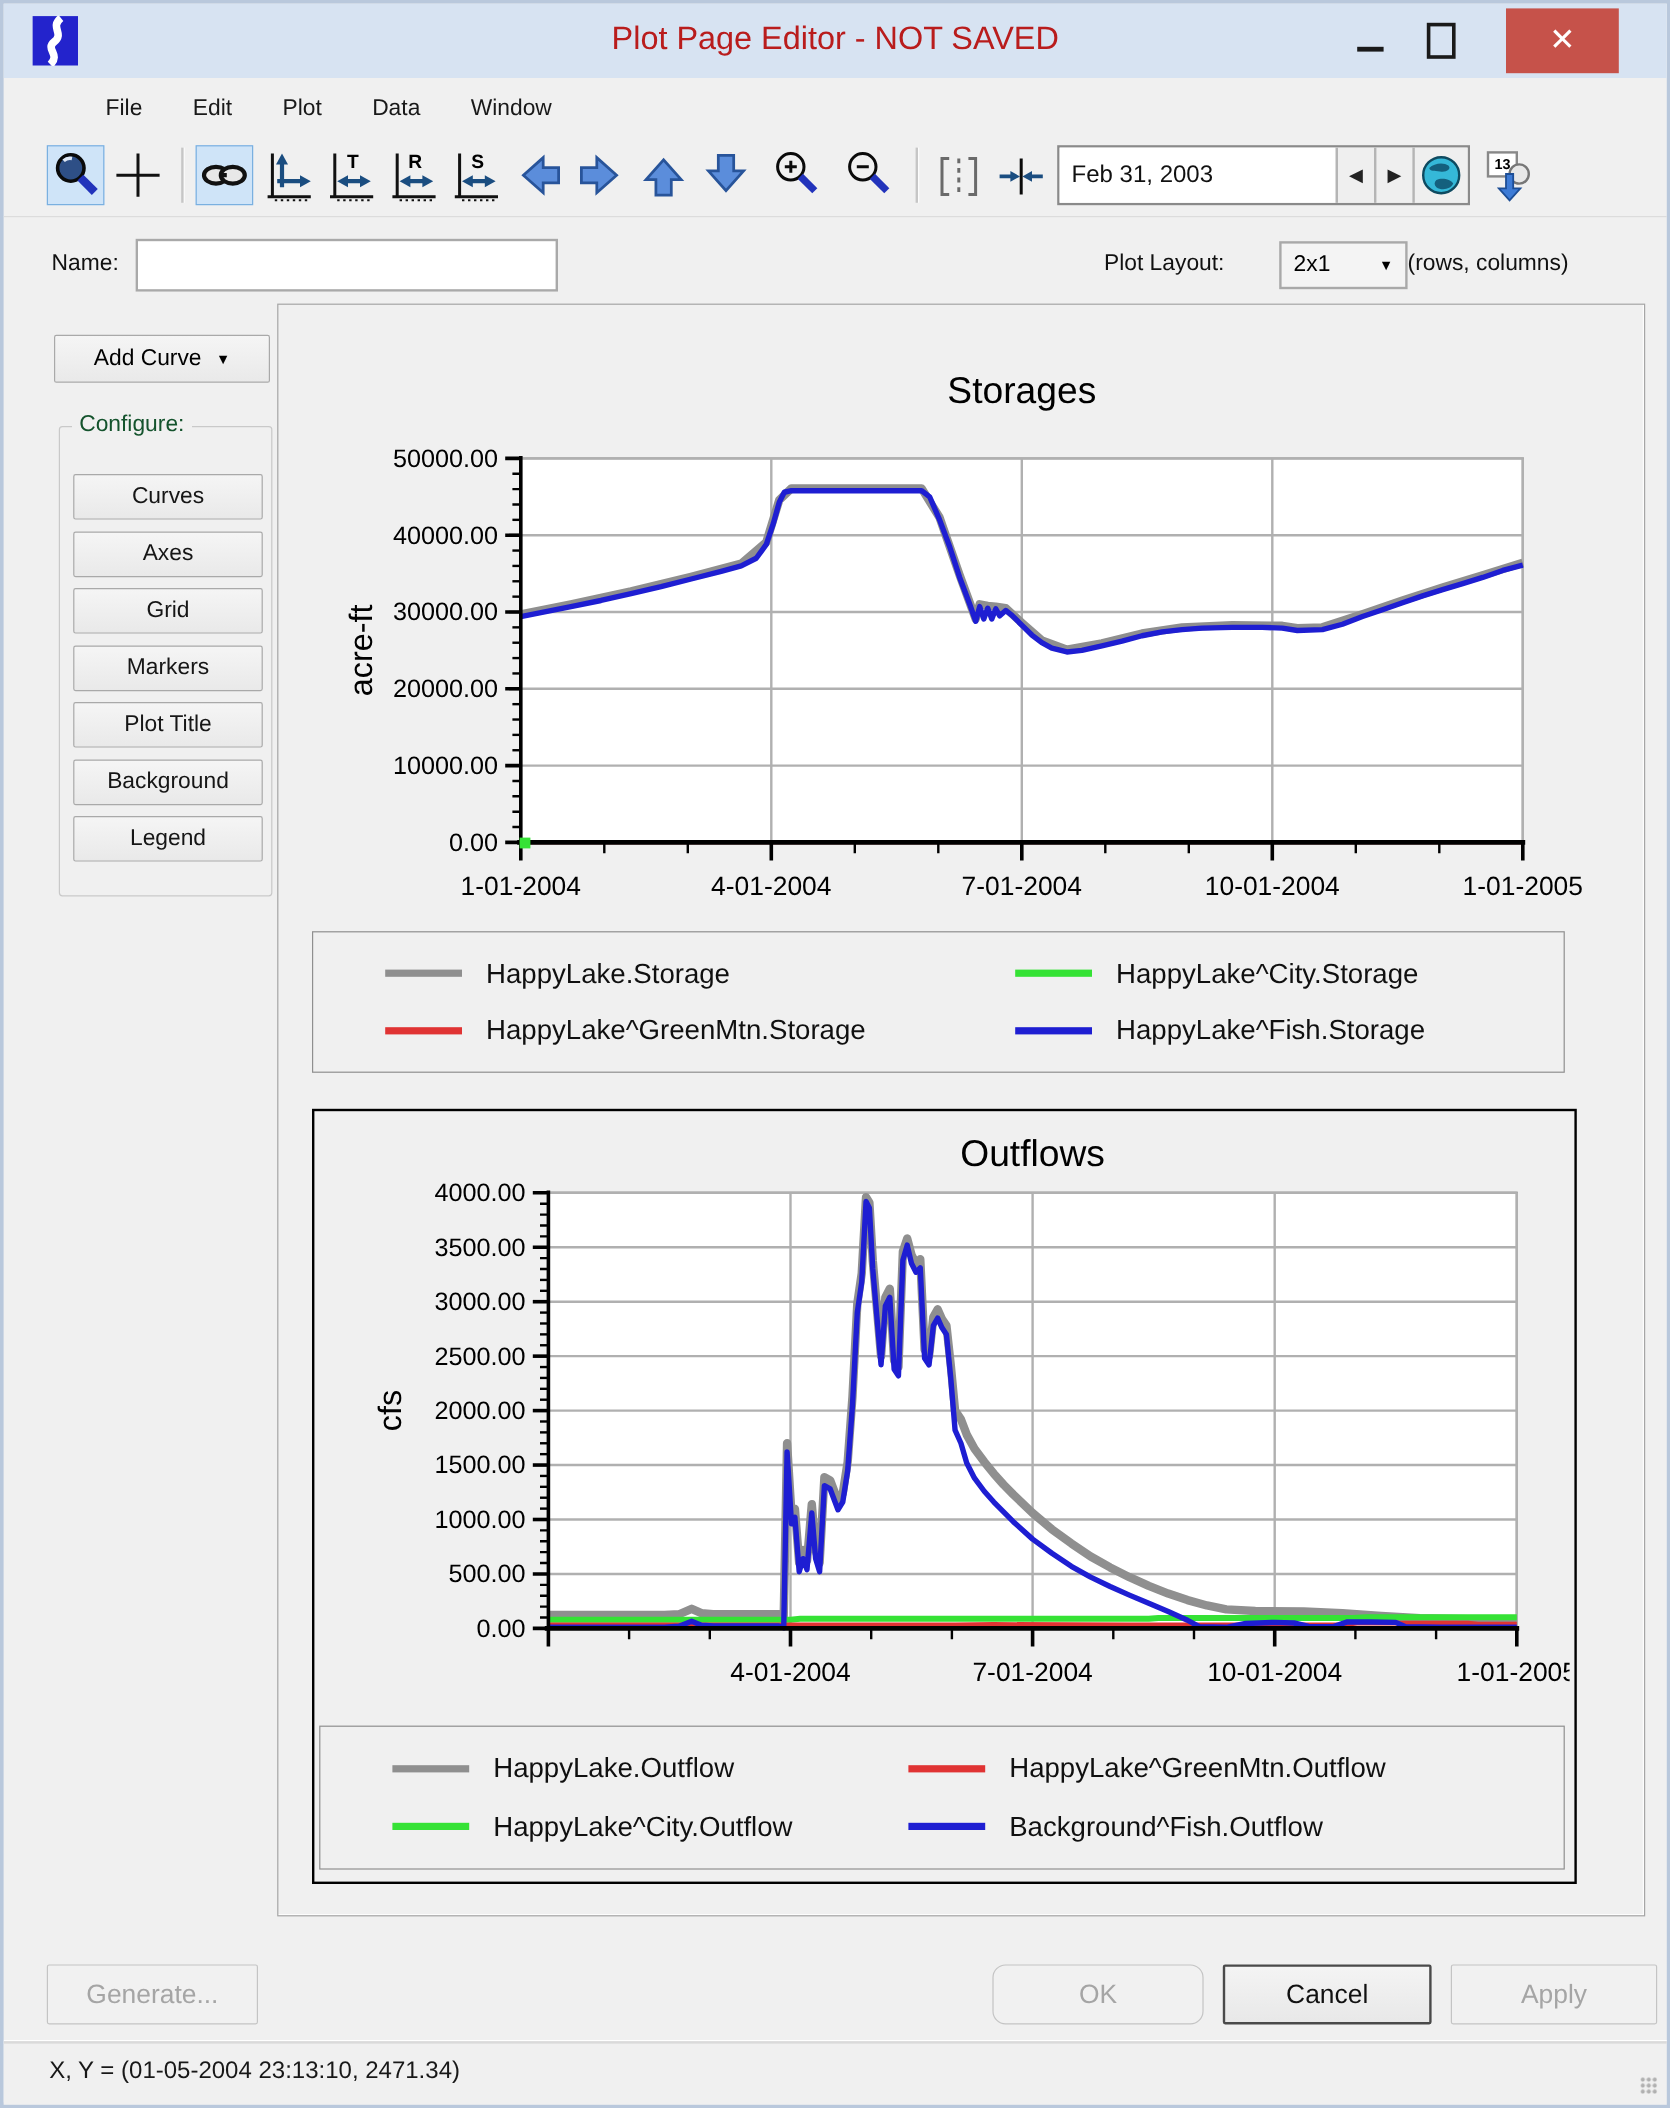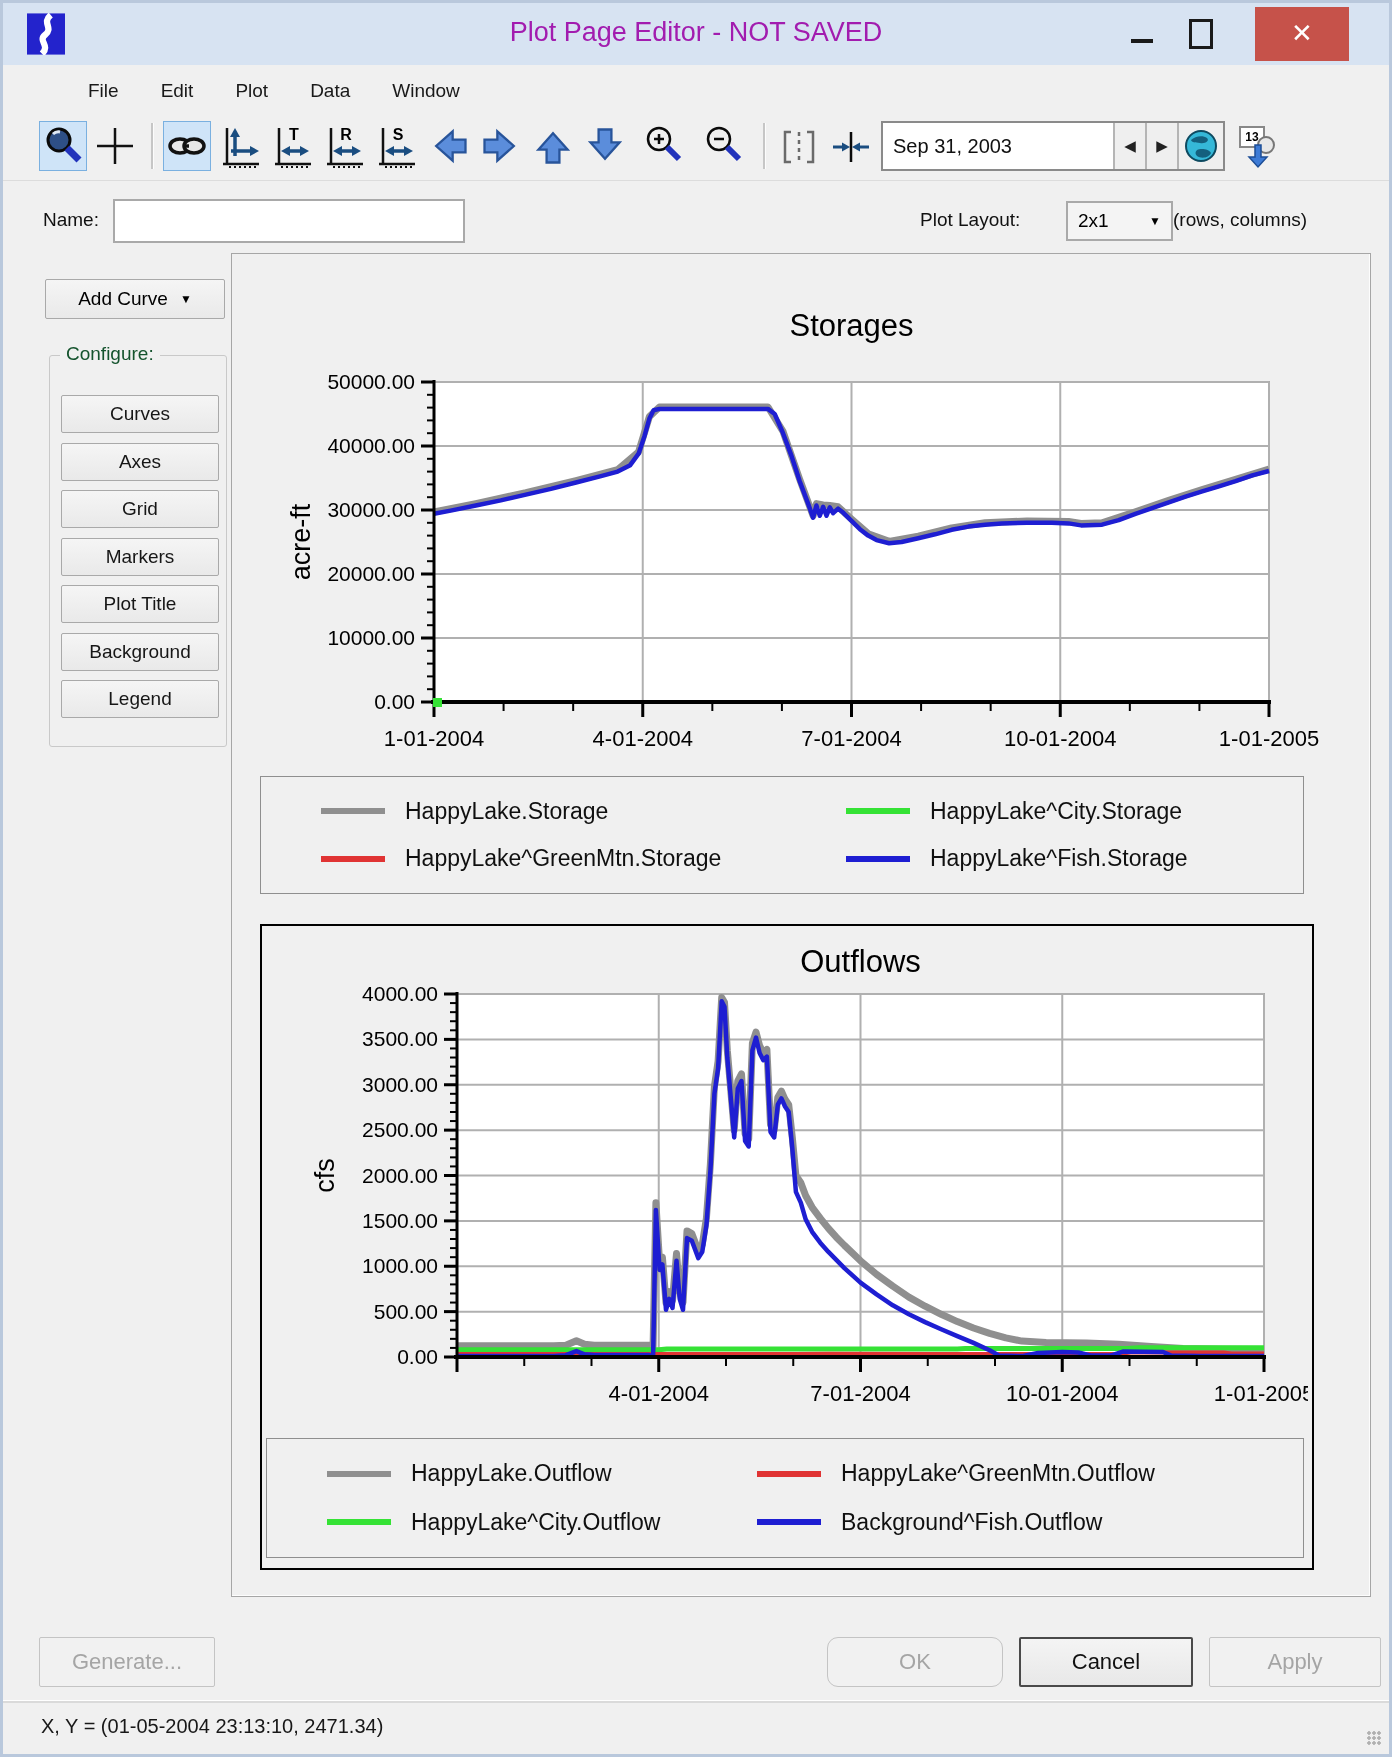--- a/index.html
+++ b/index.html
@@ -5,21 +5,21 @@
   * { margin:0; padding:0; box-sizing:border-box; }
   html,body { width:1392px; height:1757px; }
   body { font-family:"Liberation Sans", sans-serif; background:#e8e8e8; }
   #window { position:relative; width:1392px; height:1757px; background:#f0f0f0;
             border:3px solid #b9c8dc; outline:1px solid #7e9cc0; overflow:hidden; }
   .abs { position:absolute; }
 
   
   .titlebar { position:absolute; left:0; top:0; width:100%; height:62px; background:#d7e3f2; }
   .win-title { position:absolute; left:0; top:14px; width:100%; text-align:center;
-               font-size:27px; color:#a21caf; }
+               font-size:27px; color:#b91c1c; }
   .app-icon { position:absolute; left:24px; top:10px; width:38px; height:42px; }
   .btn-min { position:absolute; left:1128px; top:36px; width:22px; height:4px; background:#1a1a1a; }
   .btn-max { position:absolute; left:1186px; top:16px; width:24px; height:30px; border:3px solid #1a1a1a; background:transparent; }
   .btn-close { position:absolute; left:1252px; top:4px; width:94px; height:54px; background:#c6524a;
                color:#fff; font-size:26px; text-align:center; line-height:52px; }
 
   
   .menubar { position:absolute; left:0; top:66px; width:100%; height:44px; display:flex;
              align-items:center; padding-left:40px; gap:42px; font-size:19px; color:#191919;margin-left:45px; }
   .menu-item { cursor:default; }
@@ -256,21 +256,21 @@
       <svg width="44" height="44" viewBox="0 0 44 44">
         <line x1="22" y1="8" x2="22" y2="38" stroke="#0a0a0a" stroke-width="2.5"></line>
         <line x1="4" y1="23" x2="16" y2="23" stroke="#1a4d80" stroke-width="3"></line>
         <path d="M21 23 L13 18.5 L13 27.5 Z" fill="#1a4d80"></path>
         <line x1="40" y1="23" x2="28" y2="23" stroke="#1a4d80" stroke-width="3"></line>
         <path d="M23 23 L31 18.5 L31 27.5 Z" fill="#1a4d80"></path>
       </svg>
     </div>
 
     <div class="datewidget">
-      <div class="datefield">Sep 31, 2003</div>
+      <div class="datefield">Feb 31, 2003</div>
       <div class="spinbtn">◀</div>
       <div class="spinbtn">▶</div>
       <div class="globebtn">
         <svg width="36" height="36" viewBox="0 0 36 36">
           <circle cx="18" cy="18" r="15" fill="#35b8d8" stroke="#0e4a60" stroke-width="2"></circle>
           <path d="M8 12 C12 8, 20 7, 24 10 C 27 13, 22 16, 17 15 C 12 14, 9 15, 8 12 Z" fill="#14607e"></path>
           <path d="M14 22 C18 20, 26 21, 28 25 C 26 30, 18 31, 14 28 C 12 26, 12 24, 14 22 Z" fill="#14607e"></path>
         </svg>
       </div>
     </div>

